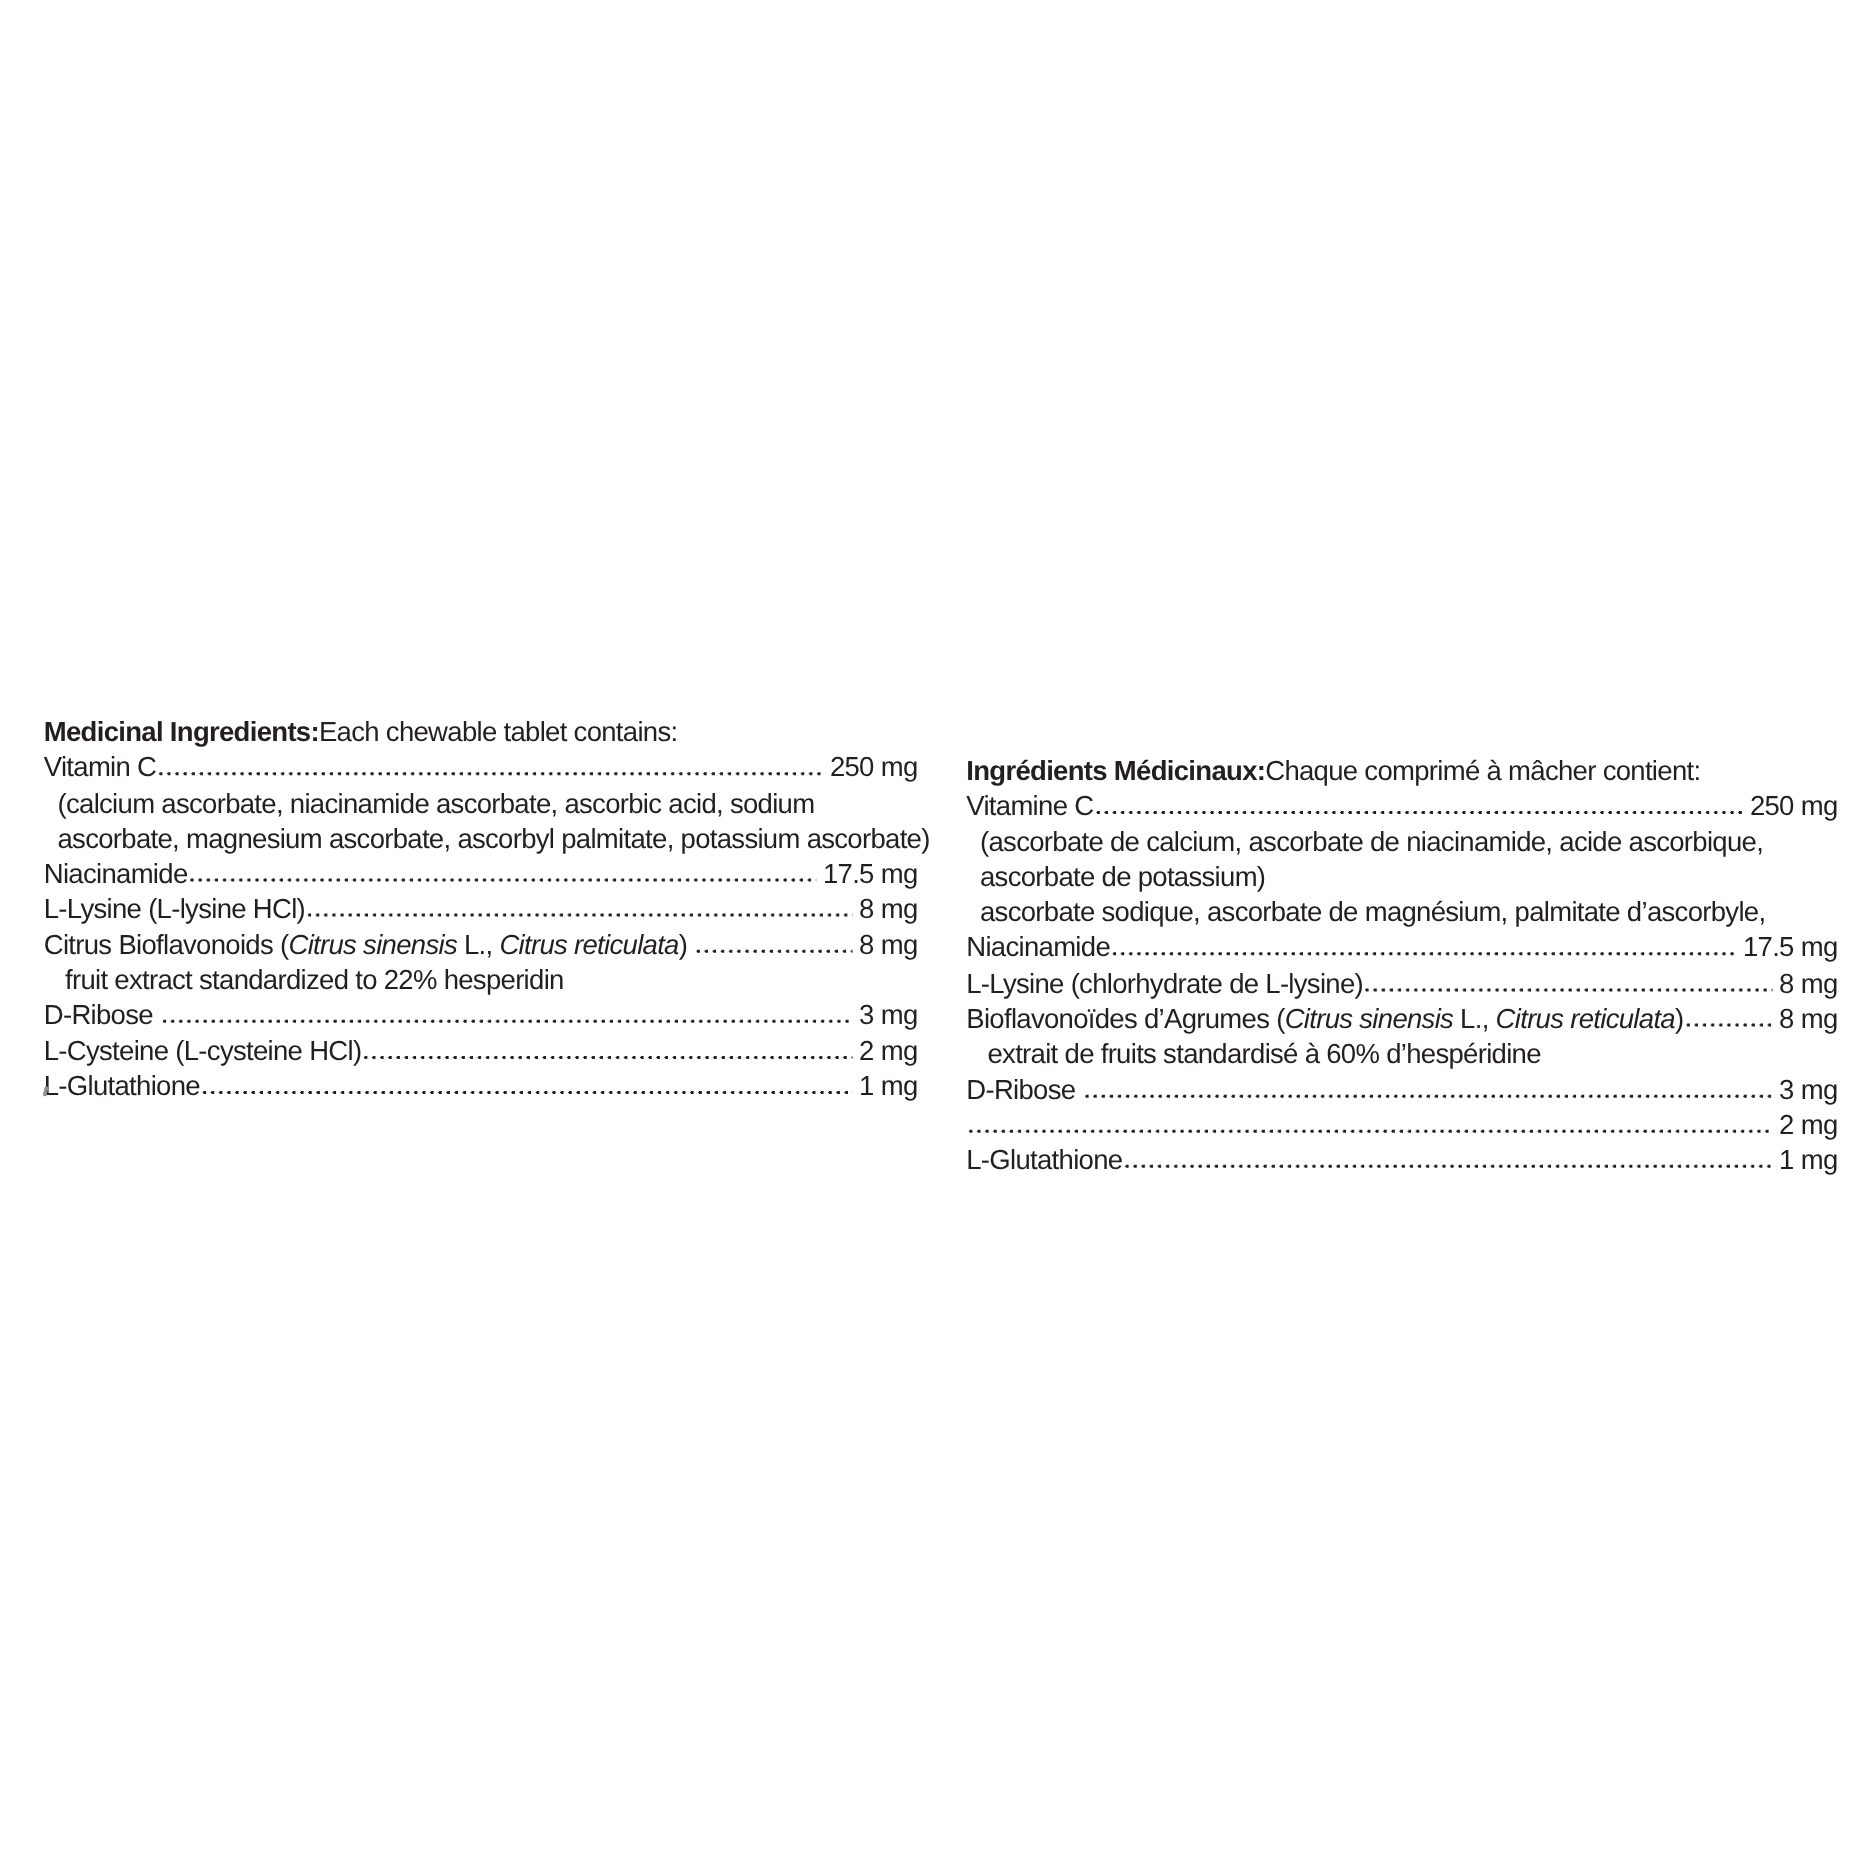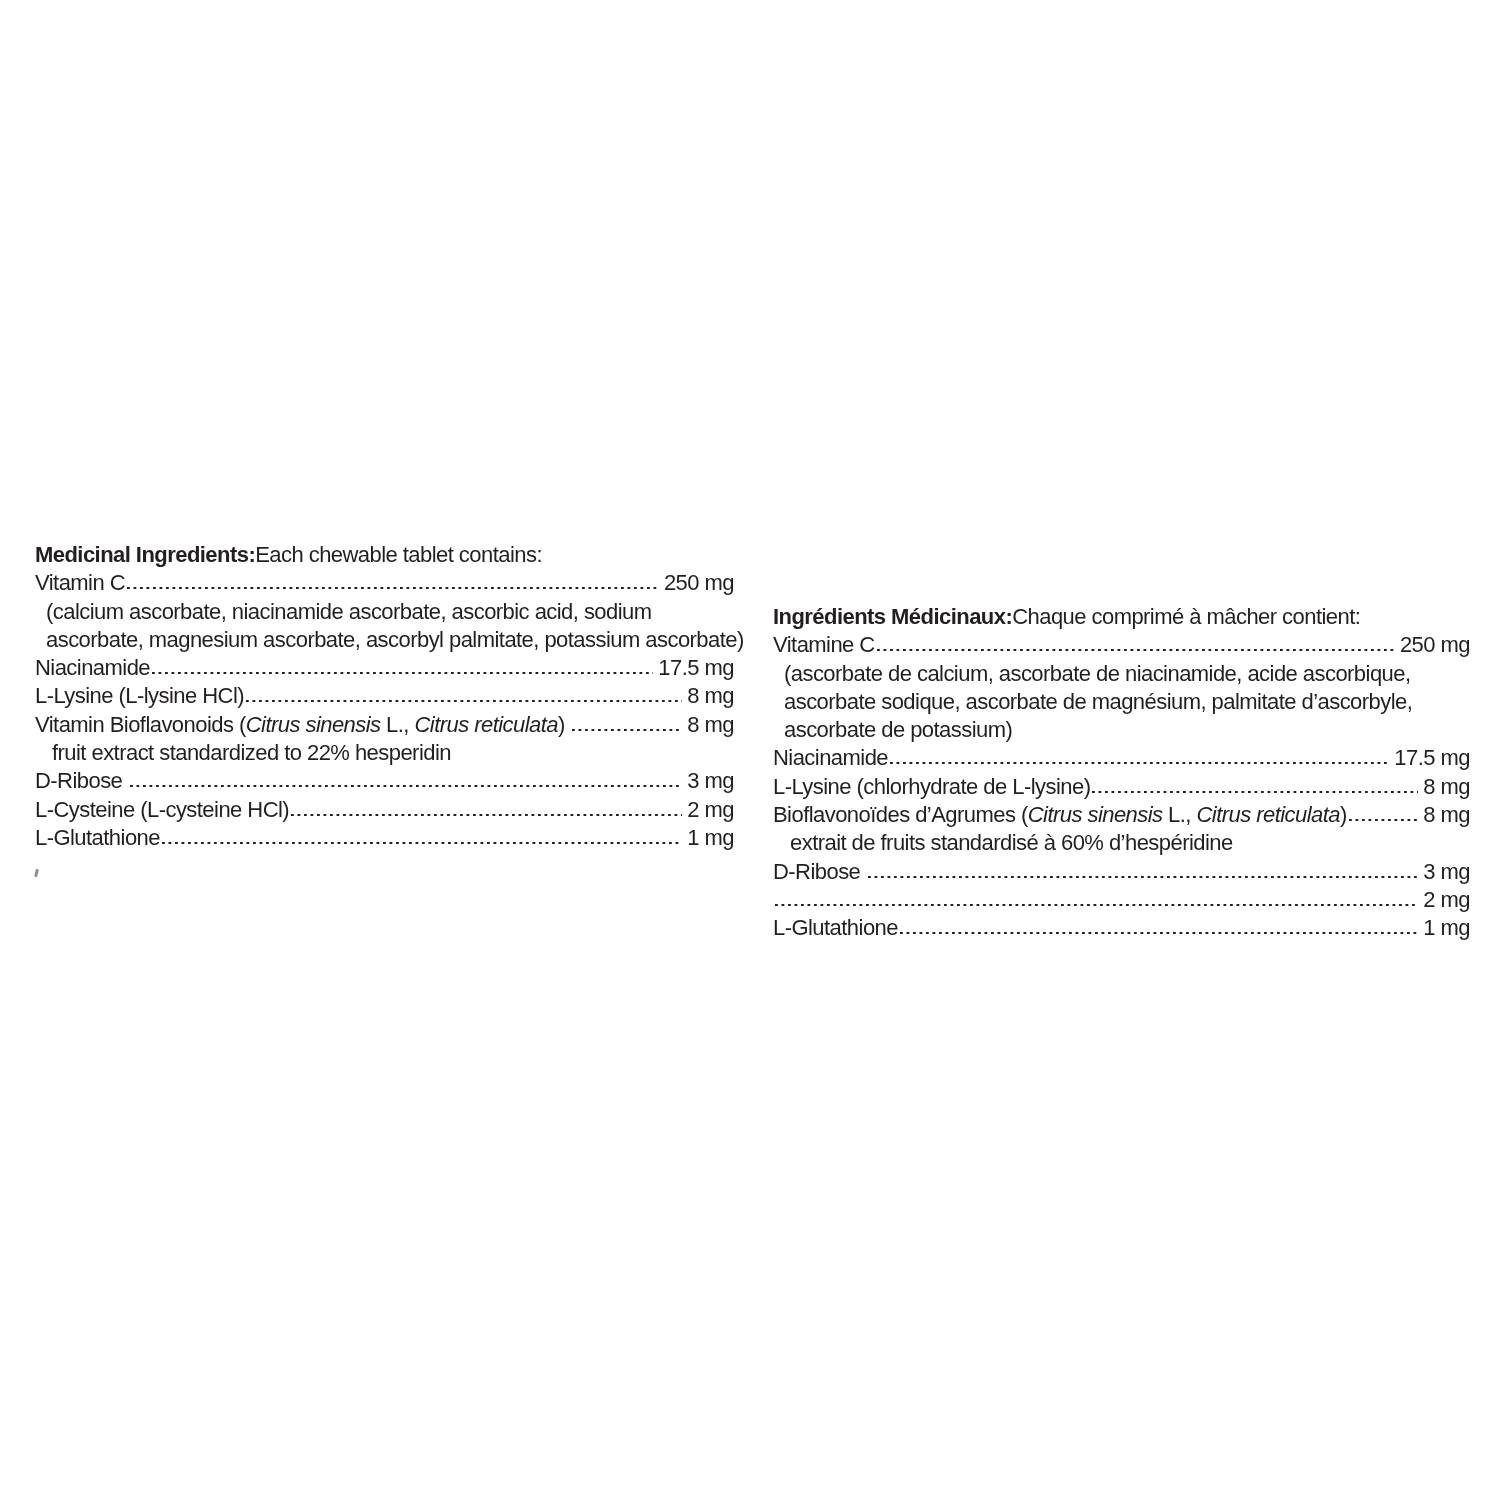--- a/index.html
+++ b/index.html
@@ -4,21 +4,21 @@
 <style>
   html,body{margin:0;padding:0;}
   body{
     width:1500px;height:1500px;background:#ffffff;position:relative;
     font-family:"Liberation Sans",sans-serif;color:#231f20;overflow:hidden;
   }
   .col{
     position:absolute;
     font-size:22px;line-height:28.3px;letter-spacing:-0.55px;
   }
-  #col-en{left:35px;top:541px;width:699px;}
+  #col-en{left:35px;top:572px;width:699px;}
   #col-fr{left:773px;top:603px;width:697px;text-align:right;}
   .row{display:flex;align-items:baseline;white-space:nowrap;}
   .row .b{font-weight:bold;}
   .name{white-space:pre;}
   .name i{font-style:italic;}
   .cont-1{padding-left:11px;}
   .cont-2{padding-left:17px;}
   .leader{
     flex:1 1 0;min-width:8px;height:4px;margin:0 5px 0 2px;
     background-image:radial-gradient(circle at 1.6px 2px,#231f20 1.25px,rgba(255,255,255,0) 1.5px);
@@ -56,21 +56,21 @@
           <span class="name"><span>Niacinamide</span></span>
           <span class="leader"></span>
           <span class="value">17.5 mg</span>
         </div>
         <div class="row">
           <span class="name"><span>L-Lysine (L-lysine HCl)</span></span>
           <span class="leader"></span>
           <span class="value">8 mg</span>
         </div>
         <div class="row">
-          <span class="name"><span>Vitamin Bioflavonoids (</span><i>Citrus sinensis</i><span> L., </span><i>Citrus reticulata</i><span>) </span></span>
+          <span class="name"><span>Citrus Bioflavonoids (</span><i>Citrus sinensis</i><span> L., </span><i>Citrus reticulata</i><span>) </span></span>
           <span class="leader"></span>
           <span class="value">8 mg</span>
         </div>
         <div class="row cont-2">
           <span class="name">fruit extract standardized to 22% hesperidin</span>
         </div>
         <div class="row">
           <span class="name"><span>D-Ribose </span></span>
           <span class="leader"></span>
           <span class="value">3 mg</span>
@@ -96,24 +96,24 @@
     <div>
         <div class="row">
           <span class="name"><span>Vitamine C</span></span>
           <span class="leader"></span>
           <span class="value">250 mg</span>
         </div>
         <div class="row cont-1">
           <span class="name">(ascorbate de calcium, ascorbate de niacinamide, acide ascorbique,</span>
         </div>
         <div class="row cont-1">
-          <span class="name">ascorbate sodique, ascorbate de magnésium, palmitate d’ascorbyle,</span>
+          <span class="name">ascorbate de potassium)</span>
         </div>
         <div class="row cont-1">
-          <span class="name">ascorbate de potassium)</span>
+          <span class="name">ascorbate sodique, ascorbate de magnésium, palmitate d’ascorbyle,</span>
         </div>
         <div class="row">
           <span class="name"><span>Niacinamide</span></span>
           <span class="leader"></span>
           <span class="value">17.5 mg</span>
         </div>
         <div class="row">
           <span class="name"><span>L-Lysine (chlorhydrate de L-lysine)</span></span>
           <span class="leader"></span>
           <span class="value">8 mg</span>

